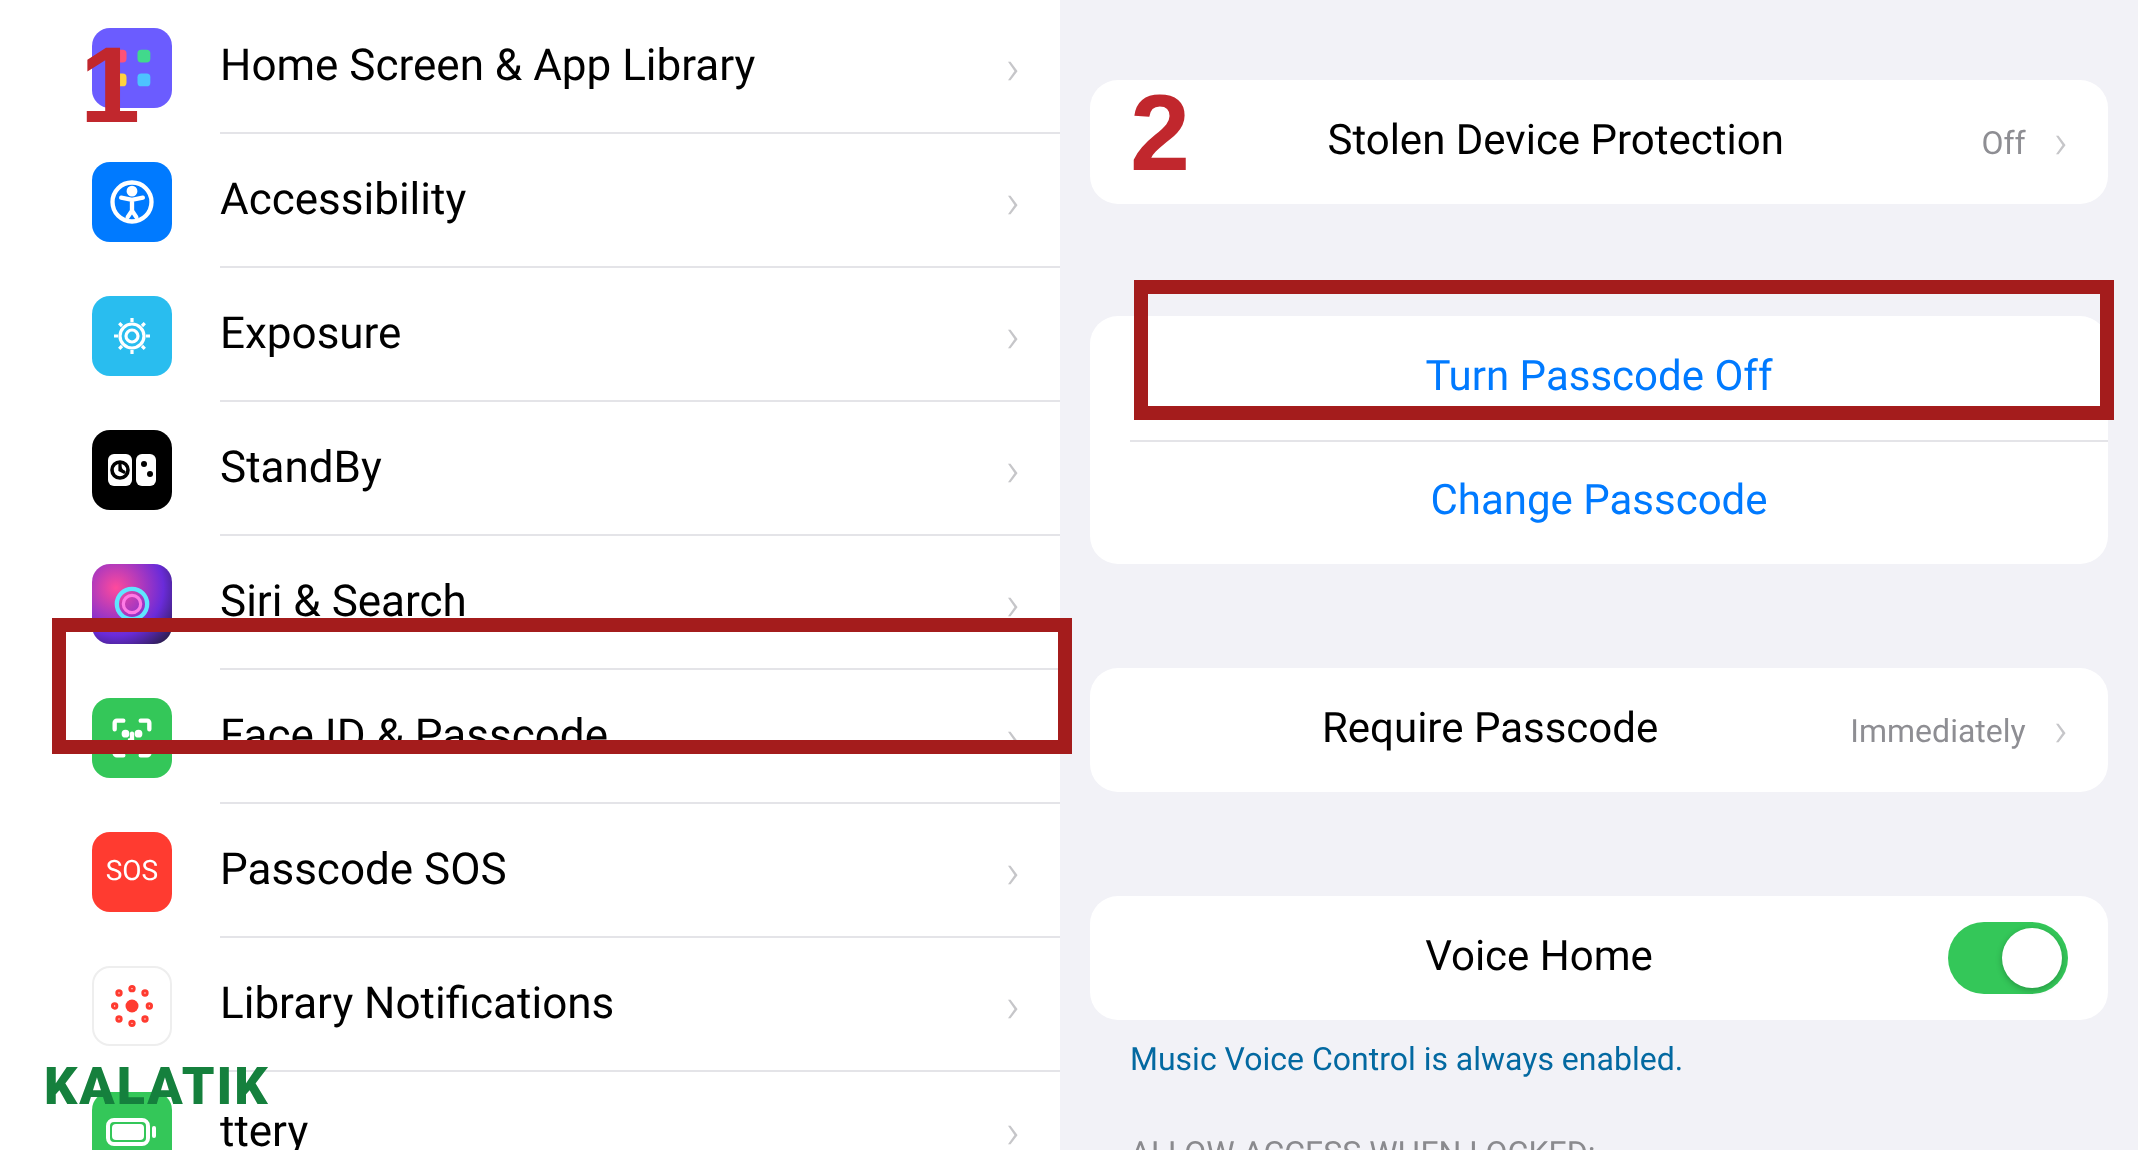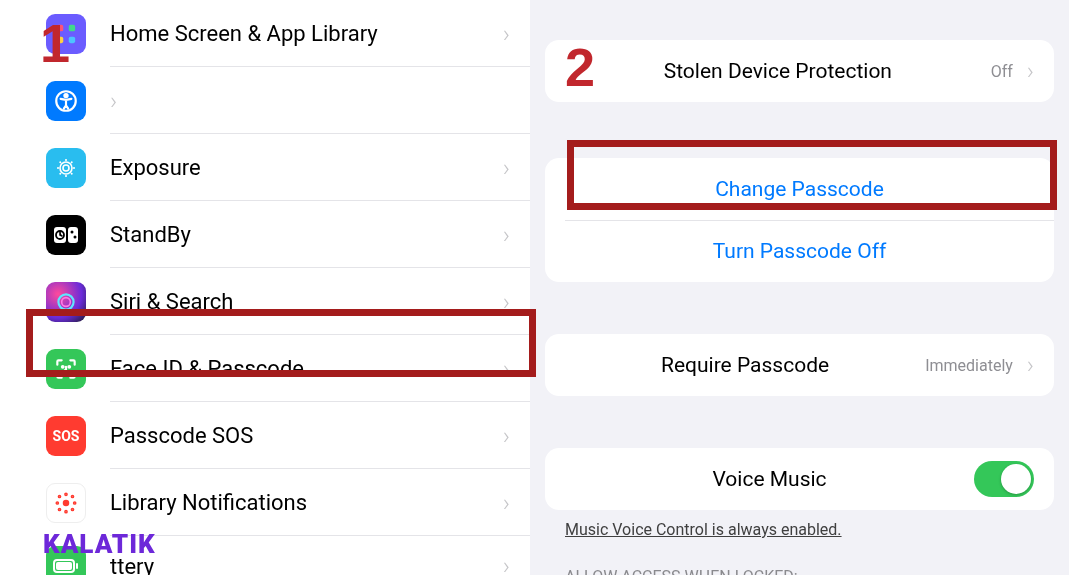--- a/index.html
+++ b/index.html
@@ -109,23 +109,22 @@
   }
   .group-row .label.link { color: #007aff; }
   .group-row .value {
     font-size: 16px;
     color: #8e8e93;
     margin-right: 10px;
   }
   .group-row .chevron { margin-left: 4px; }
   .footer-text {
     font-size: 16px;
-    color: #404040;
+    color: #0369a1;
     padding: 10px 20px 0;
-    text-decoration: underline;
   }
   .section-header {
     font-size: 16px;
     color: #8a8a8e;
     padding: 28px 20px 0;
     text-transform: uppercase;
   }
   .toggle {
     width: 60px;
     height: 36px;
@@ -151,26 +150,26 @@
     top: 140px;
     width: 490px;
     height: 70px;
     border: 7px solid #A41C1C;
     pointer-events: none;
     z-index: 5;
   }
 
   .watermark {
     position: absolute;
-    left: 43px;
+    left: 22px;
     bottom: 16px;
     font-size: 26px;
     font-weight: 900;
     letter-spacing: 1px;
-    color: #6d28d9;
+    color: #15803d;
     z-index: 10;
   }
 
   
   .group.first { margin-top: 40px; }
   .group.second { margin-top: 56px; }
   .group.third { margin-top: 52px; }
   .group.fourth { margin-top: 52px; }
 
 </style>
@@ -194,20 +193,21 @@
   </div>
 
   <div class="setting-row">
     <div class="icon-box" style="background:#007aff">
       <svg width="26" height="26" viewBox="0 0 24 24" fill="none" stroke="#fff" stroke-width="2">
           <circle cx="12" cy="12" r="9"></circle>
           <circle cx="12" cy="7" r="1.5" fill="#fff"></circle>
           <path d="M7 10l5 1 5-1M12 11v5m-2 3l2-3 2 3" stroke-linecap="round"></path>
         </svg>
     </div>
+    <span class="row-label">Accessibility</span>
     <span class="chevron">›</span>
     <div class="divider"></div>
   </div>
 
   <div class="setting-row">
     <div class="icon-box" style="background:#29bdef">
       <svg width="24" height="24" viewBox="0 0 24 24" fill="none" stroke="#fff" stroke-width="1.6">
           <circle cx="12" cy="12" r="3"></circle>
           <circle cx="12" cy="12" r="6"></circle>
           <path d="M12 3v2M12 19v2M3 12h2M19 12h2M5.6 5.6l1.4 1.4M17 17l1.4 1.4M5.6 18.4l1.4-1.4M17 7l1.4-1.4"></path>
@@ -254,21 +254,21 @@
           <circle cx="15" cy="10" r="0.8" fill="#fff"></circle>
           <path d="M12 10v3h-1M9 16c1 1 2 1.2 3 1.2s2-.2 3-1.2"></path>
         </svg>
     </div>
     <span class="row-label">Face ID &amp; Passcode</span>
     <span class="chevron">›</span>
     <div class="divider"></div>
   </div>
 
   <div class="setting-row">
-    <div class="icon-box" style="background:#ff3b30;color:#fff;font-weight:700;font-size:14px">SOS</div>
+    <div class="icon-box" style="background:#ff3b30;color:#fff;font-weight:400;font-size:14px">SOS</div>
     <span class="row-label">Passcode SOS</span>
     <span class="chevron">›</span>
     <div class="divider"></div>
   </div>
 
   <div class="setting-row">
     <div class="icon-box" style="background:#fff;border:1px solid #eee">
       <svg width="26" height="26" viewBox="0 0 24 24" fill="none">
           <circle cx="12" cy="12" r="3" fill="#ff3b30"></circle>
           <g stroke="#ff3b30" stroke-width="1.4">
@@ -307,38 +307,38 @@
   <div class="group first">
     <div class="group-row">
       <span class="label">Stolen Device Protection</span>
       <span class="value">Off</span>
       <span class="chevron">›</span>
     </div>
   </div>
 
   <div class="group second">
     <div class="group-row">
+      <span class="label link">Turn Passcode Off</span>
+    </div>
+    <div class="group-row">
       <span class="label link">Change Passcode</span>
-    </div>
-    <div class="group-row">
-      <span class="label link">Turn Passcode Off</span>
     </div>
   </div>
 
   <div class="group third">
     <div class="group-row">
       <span class="label">Require Passcode</span>
       <span class="value">Immediately</span>
       <span class="chevron">›</span>
     </div>
   </div>
 
   <div class="group fourth">
     <div class="group-row">
-      <span class="label">Voice Music</span>
+      <span class="label">Voice Home</span>
       <div class="toggle"></div>
     </div>
   </div>
   <div class="footer-text">Music Voice Control is always enabled.</div>
 
   <div class="section-header">ALLOW ACCESS WHEN LOCKED:</div>
 
 </div>
 
 <div class="highlight-left"></div>

